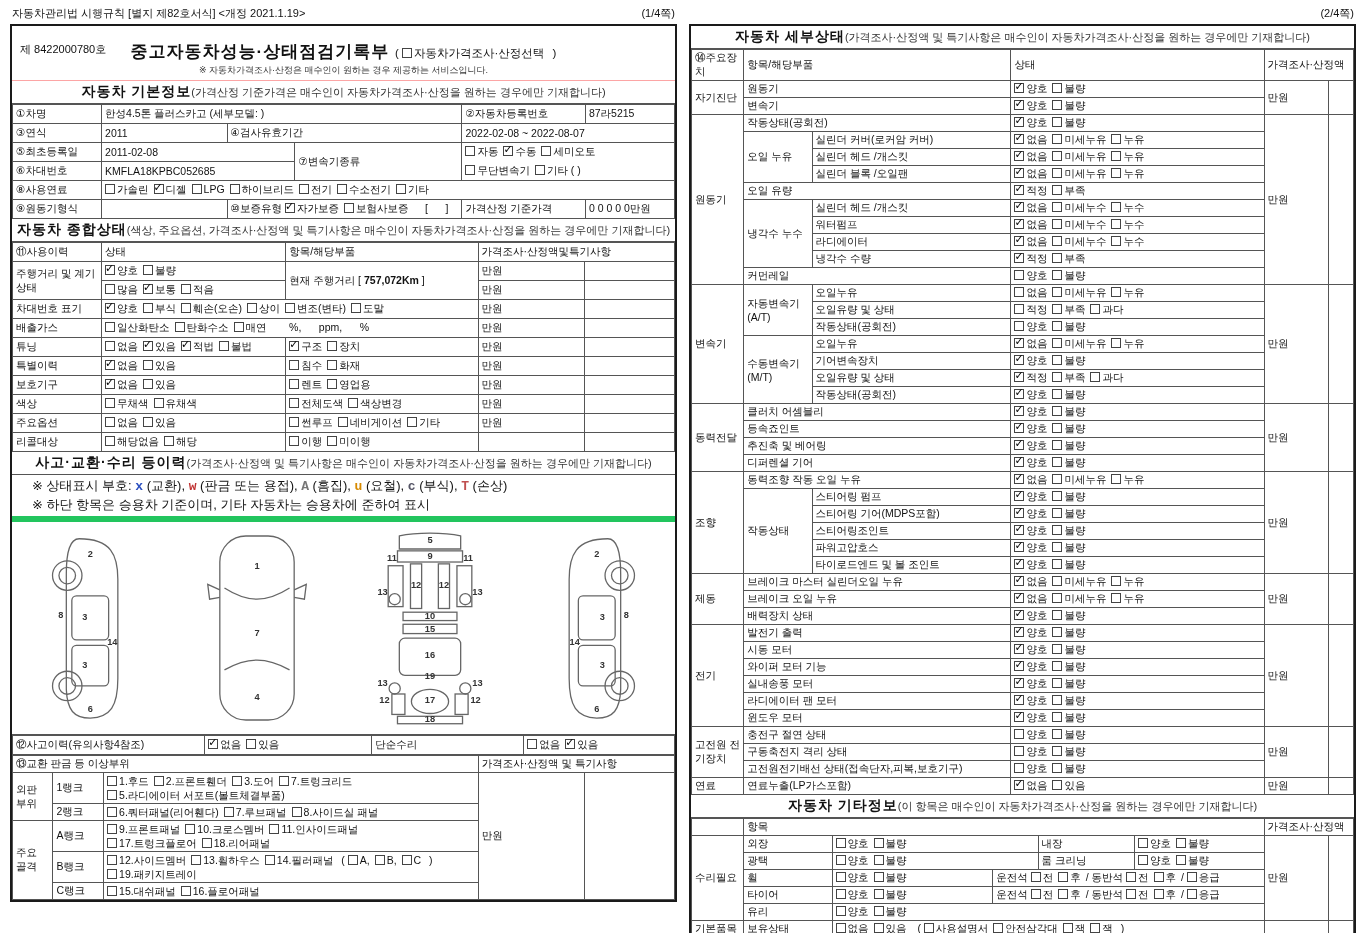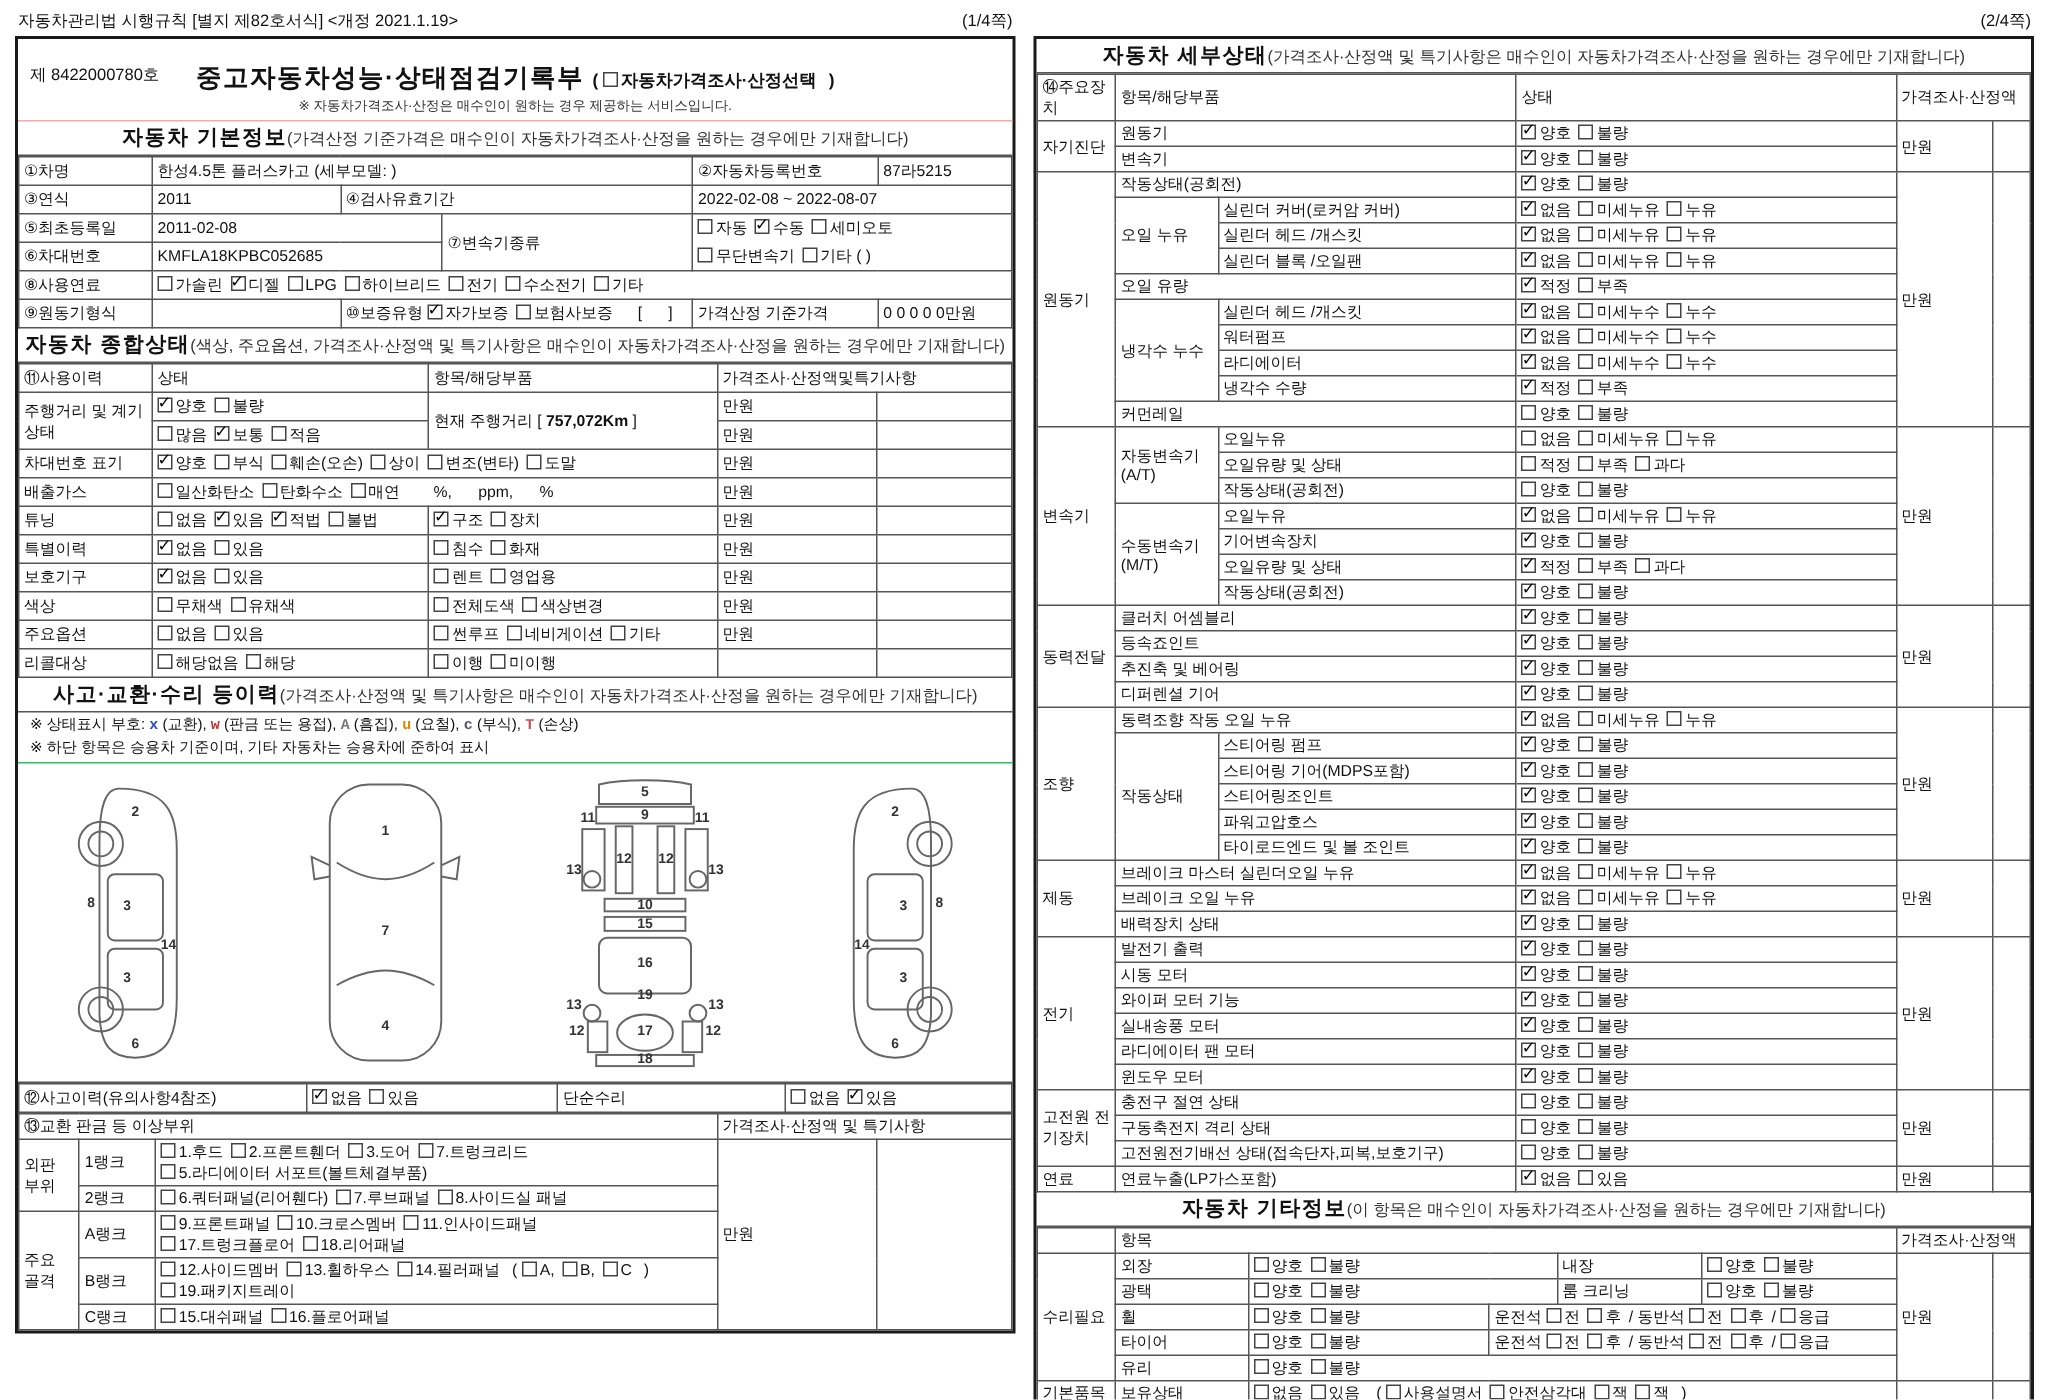--- a/index.html
+++ b/index.html
@@ -8,32 +8,32 @@
        font-family:"Liberation Sans","DejaVu Sans",sans-serif;font-size:11px}
   .wrap{display:flex;gap:12px;padding:4px 10px}
   .page{flex:1;min-width:0}
   .phdr{display:flex;justify-content:space-between;padding:2px 2px 3px;font-size:11px}
   .sheet{border:2px solid #1a1a1a;background:#fff}
   table{border-collapse:collapse;width:100%;table-layout:fixed}
   td{border:1px solid #555;padding:1px 3px;font-size:10.5px;vertical-align:middle;overflow:hidden}
   .tblock{position:relative;border-bottom:1px solid #fca5a5;padding:14px 0 1px}
   .docno{position:absolute;left:8px;top:16px;font-size:11px}
   .btitle{text-align:center;font-size:17px;font-weight:bold;letter-spacing:1px}
-  .btitle .opt-suffix{font-size:11.5px;font-weight:bold;letter-spacing:0}
+  .btitle .opt-suffix{font-size:11.5px;font-weight:normal;letter-spacing:0}
   .tnote{text-align:center;font-size:9px;color:#333;padding:1px 0 2px}
   .sec{text-align:center;font-weight:bold;font-size:14px;padding:2px 0;border-bottom:1px solid #555;letter-spacing:1px}
   .sec small{font-weight:normal;font-size:11px;letter-spacing:0;color:#333}
   .cb{display:inline-block;width:10px;height:10px;border:1px solid #444;margin-right:2px;
       vertical-align:-1px;position:relative;background:#fff}
   .cb.on::after{content:"✓";position:absolute;left:-1px;top:-4px;font-size:11px;font-weight:bold;color:#000}
   .opt{margin-right:5px;white-space:nowrap;display:inline-block}
   .sg{white-space:pre}
   .bold{font-weight:bold}
   .cnt{text-align:left}
-  .legend{font-size:10px;line-height:1.4;padding:2px 8px;border-bottom:1px solid #22c55e}
+  .legend{font-size:13px;line-height:1.4;padding:2px 20px;border-bottom:6px solid #22c55e}
   .legend .code{font-weight:bold;font-family:"Liberation Mono","DejaVu Sans Mono",monospace}
   .diag{display:flex;justify-content:space-around;align-items:center;border-bottom:1px solid #555;padding:2px 4px}
   .diag svg .ln *{fill:none;stroke:#666;stroke-width:1.4}
   .diag svg text{font:bold 10px "Liberation Sans","DejaVu Sans",sans-serif;fill:#333;stroke:none}
   .comp tr{height:19px}
   .basic tr{height:19px}
   .p2 tr{height:15px}
   .etc tr{height:17px}
   .ranksec .line{line-height:14px;white-space:nowrap}
   .grpcell{}

